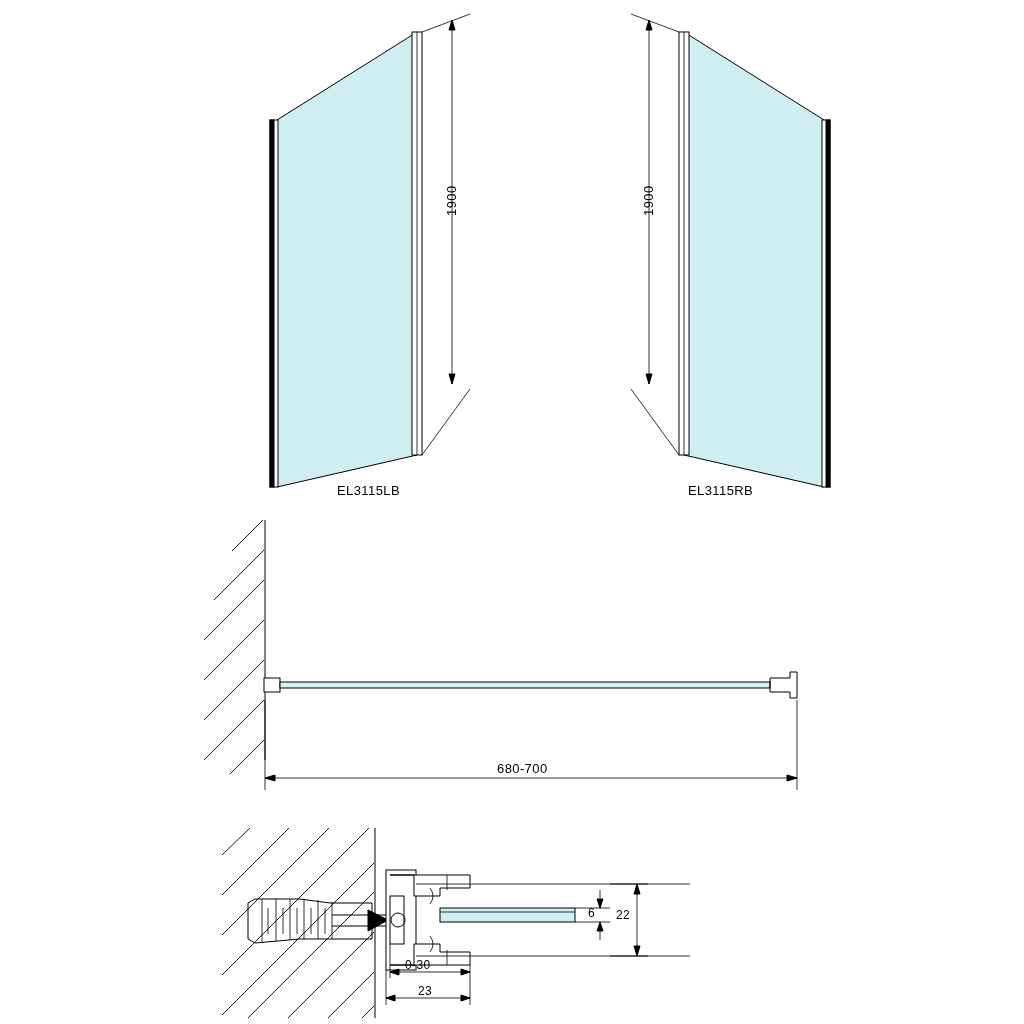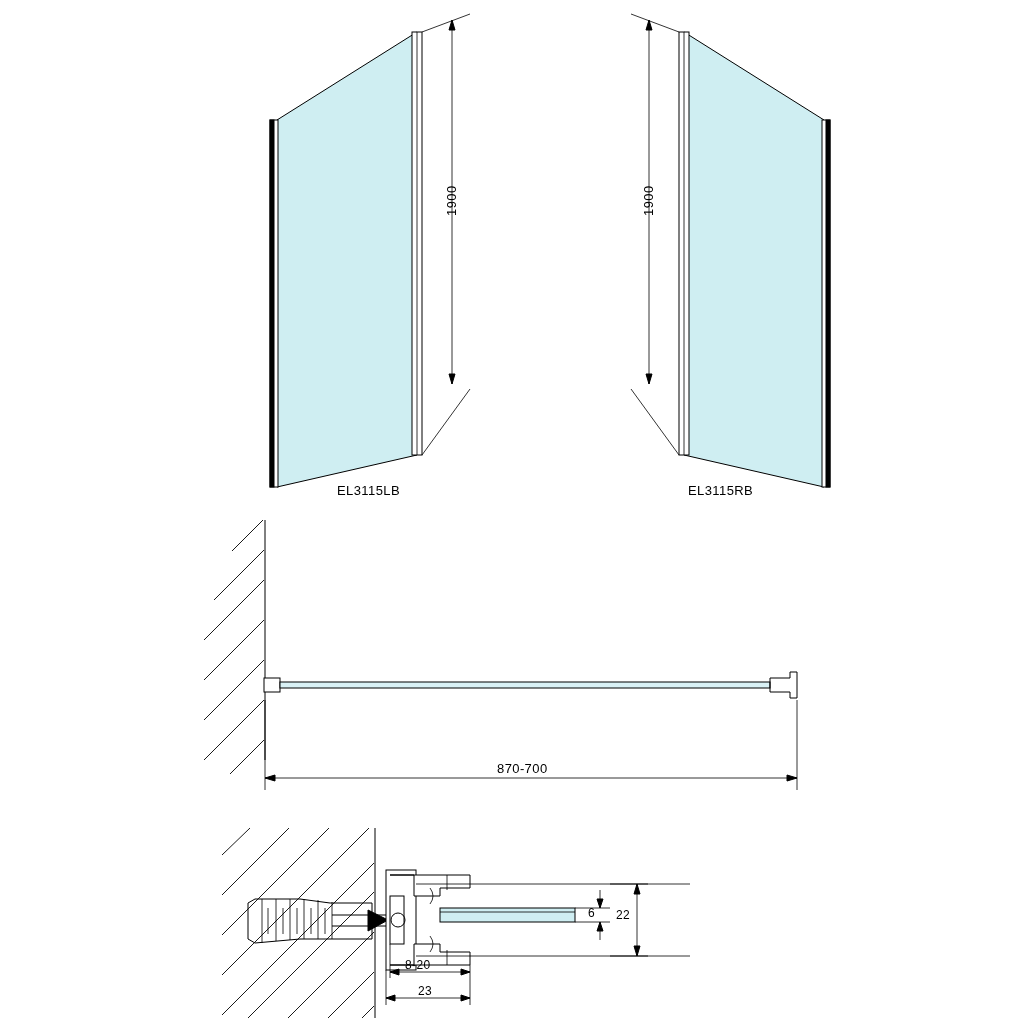--- a/index.html
+++ b/index.html
@@ -231,23 +231,23 @@
   </svg>
 
   <div class="label vert" style="left:444px; top:216px;">1900</div>
 
   <div class="label" style="left:337px; top:483px;">EL3115LB</div>
 
   <div class="label vert" style="left:641px; top:216px;">1900</div>
 
   <div class="label" style="left:675px; top:483px;margin-left:13px;">EL3115RB</div>
 
-  <div class="label" style="left:497px; top:761px;">870-700</div>
+  <div class="label" style="left:497px; top:761px;">680-700</div>
 
   <div class="label small" style="left:588px; top:906px;">6</div>
 
   <div class="label small" style="left:616px; top:908px;text-align:center;">22</div>
 
-  <div class="label small" style="left:405px; top:958px;">8-20</div>
+  <div class="label small" style="left:405px; top:958px;">0-30</div>
 
   <div class="label small" style="left:418px; top:984px;">23</div>
 
 </div>
 
 </body></html>

